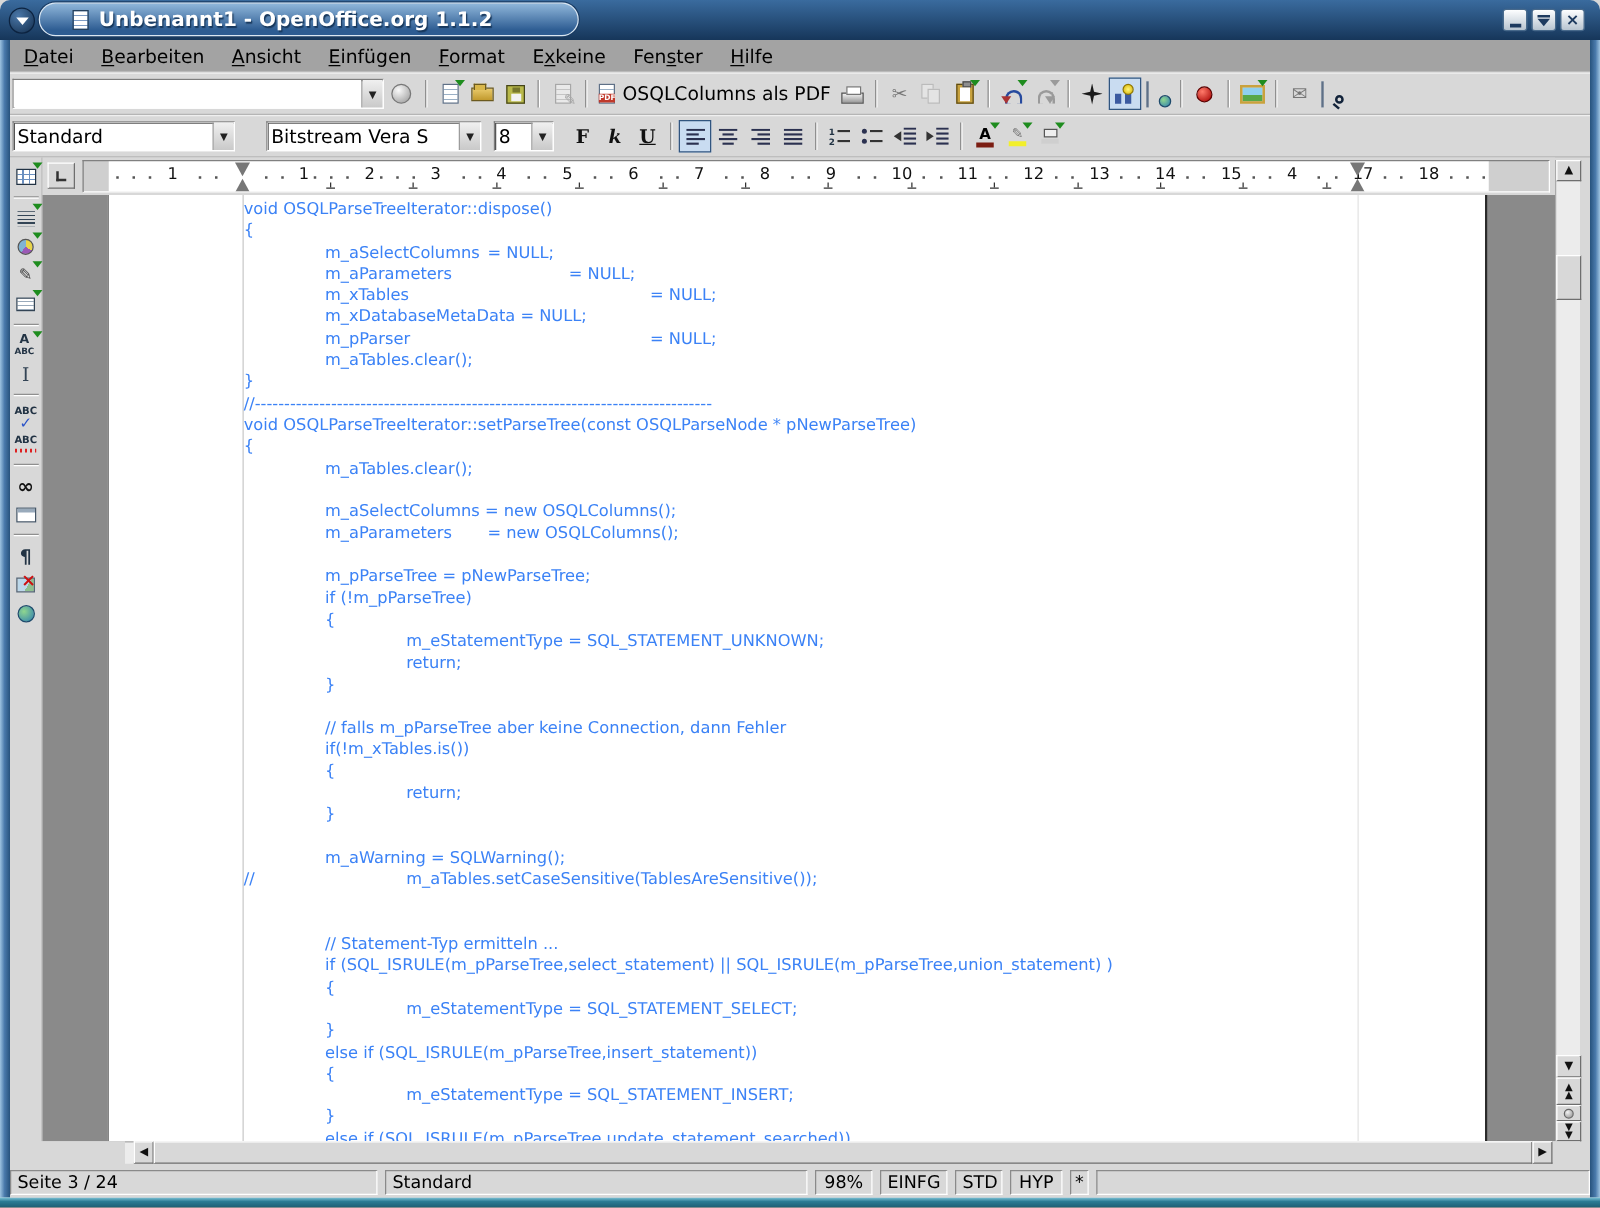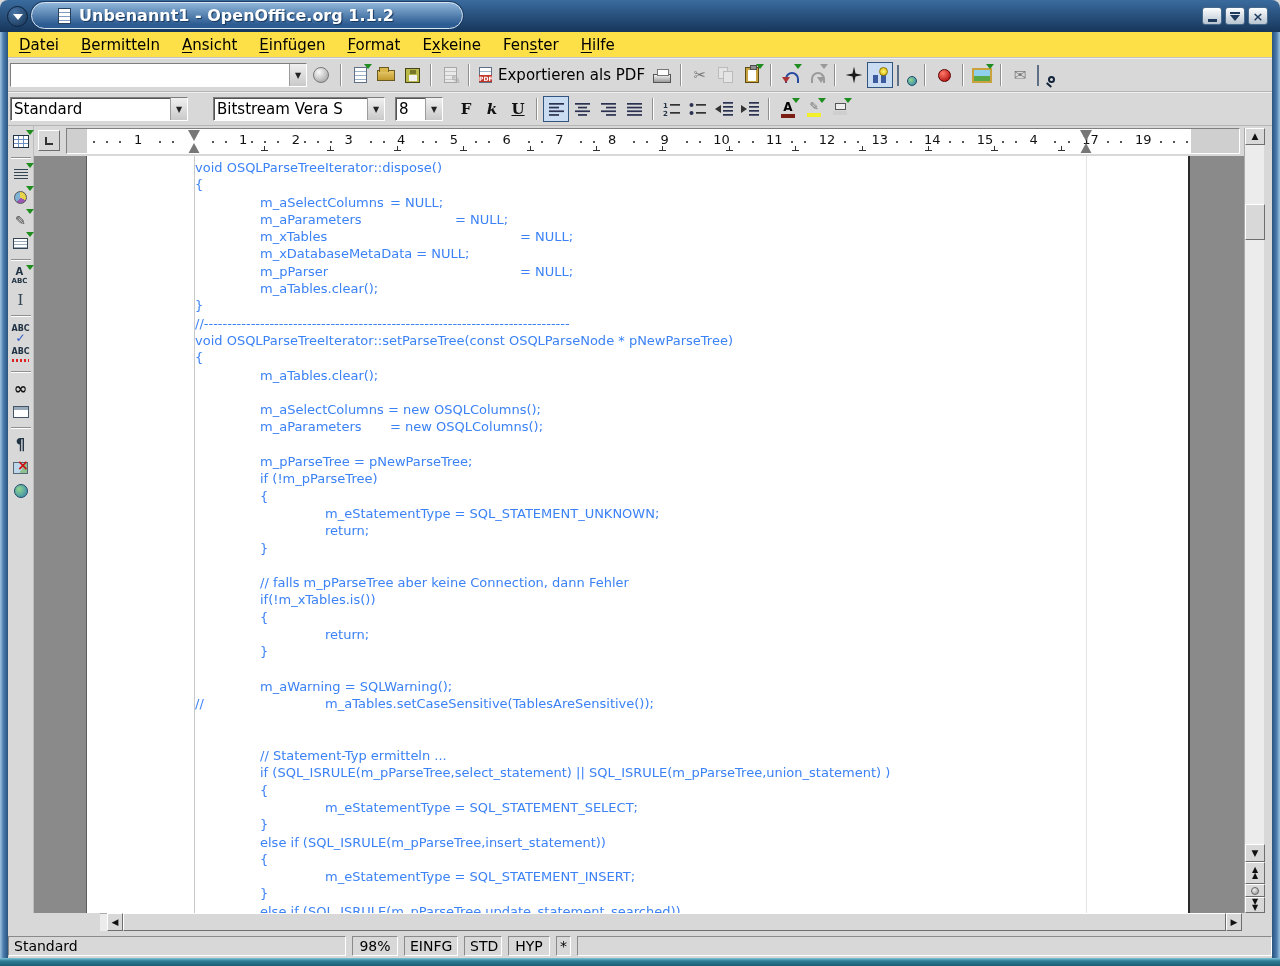--- a/index.html
+++ b/index.html
@@ -31,21 +31,21 @@
   .g-max b{width:0;height:0;border-left:5px solid transparent;border-right:5px solid transparent;border-top:6px solid #1d3a5f;}
   .g-x{color:#1d3a5f;font-weight:bold;font-size:13px;line-height:1;}
 
   .border-l,.border-r{position:absolute;top:32px;width:8px;height:926px;}
   .border-l{left:0;background:linear-gradient(to right,#9dc3e0,#4a7aab 45%,#27537d);}
   .border-r{left:1272px;background:linear-gradient(to left,#9dc3e0,#4a7aab 45%,#27537d);}
   .border-b{position:absolute;left:0;top:958px;width:1280px;height:8px;
     background:linear-gradient(#7fc3d8,var(--status_teal) 40%,#1c5e73);}
 
   
-  .menubar{position:absolute;left:8px;top:32px;width:1264px;height:26px;background:#fde047;
+  .menubar{position:absolute;left:8px;top:32px;width:1264px;height:26px;background:#a3a3a3;
     display:flex;align-items:center;font-size:15px;border-bottom:1px solid #c2c2c2;}
   .menu-item{padding:2px 11px;color:#000;white-space:nowrap;}
   .menu-item .accel{text-decoration:underline;text-underline-offset:2px;}
 
   
   .fbar,.obar{position:absolute;left:8px;width:1264px;height:34px;background:#d8d8d8;
     display:flex;align-items:center;border-top:1px solid #efefef;border-bottom:1px solid #b5b5b5;}
   .fbar{top:58px;} .obar{top:92px;}
   .vsep{width:2px;height:22px;border-left:1px solid #8f8f8f;border-right:1px solid #ffffff;margin:0 5px;}
   .tbtn{width:26px;height:26px;display:flex;align-items:center;justify-content:center;position:relative;
@@ -221,21 +221,21 @@
         </div>
     </div>
   </div>
 
   <div class="border-l"></div>
   <div class="border-r"></div>
   <div class="border-b"></div>
 
   <div class="menubar">
     <div class="menu-item"><span></span><span class="accel">D</span><span>atei</span></div>
-    <div class="menu-item"><span></span><span class="accel">B</span><span>ermitteln</span></div>
+    <div class="menu-item"><span></span><span class="accel">B</span><span>earbeiten</span></div>
     <div class="menu-item"><span></span><span class="accel">A</span><span>nsicht</span></div>
     <div class="menu-item"><span></span><span class="accel">E</span><span>infügen</span></div>
     <div class="menu-item"><span></span><span class="accel">F</span><span>ormat</span></div>
     <div class="menu-item"><span>E</span><span class="accel">x</span><span>keine</span></div>
     <div class="menu-item"><span>Fen</span><span class="accel">s</span><span>ter</span></div>
     <div class="menu-item"><span></span><span class="accel">H</span><span>ilfe</span></div>
   </div>
 
   <div class="fbar">
     <div class="combo" style="width:297px;margin-left:2px;">
@@ -253,21 +253,21 @@
     <div class="tbtn">
         <span class="floppy"></span>
       </div>
     <span class="vsep"></span>
     <div class="tbtn gray editfile">
         <span class="pg"></span>
       </div>
     <span class="vsep"></span>
     <div class="pdfbtn">
       <span class="pg pdfpg"></span>
-      <span class="pdflabel">Exportieren als PDF</span>
+      <span class="pdflabel">OSQLColumns als PDF</span>
     </div>
     <div class="tbtn">
         <span class="printer"></span>
       </div>
     <span class="vsep"></span>
     <div class="tbtn gray">
         <span class="glyph">✂</span>
       </div>
     <div class="tbtn gray">
         <span class="copyic">
@@ -449,21 +449,21 @@
         <span class="rnum" style="left: 540.9px;">8</span>
         <span class="rnum" style="left: 593.6px;">9</span>
         <span class="rnum" style="left: 646.3px;">10</span>
         <span class="rnum" style="left: 699px;">11</span>
         <span class="rnum" style="left: 751.7px;">12</span>
         <span class="rnum" style="left: 804.4px;">13</span>
         <span class="rnum" style="left: 857.1px;">14</span>
         <span class="rnum" style="left: 909.8px;">15</span>
         <span class="rnum" style="left: 962.5px;">4</span>
         <span class="rnum" style="left: 1015.2px;">17</span>
-        <span class="rnum" style="left: 1067.9px;">19</span>
+        <span class="rnum" style="left: 1067.9px;">18</span>
         <span class="rdot" style="left: 26px;"></span>
         <span class="rdot" style="left: 39.17px;"></span>
         <span class="rdot" style="left: 52.34px;"></span>
         <span class="rdot" style="left: 91.85px;"></span>
         <span class="rdot" style="left: 105.02px;"></span>
         <span class="rdot" style="left: 144.53px;"></span>
         <span class="rdot" style="left: 157.7px;"></span>
         <span class="rdot" style="left: 184.04px;"></span>
         <span class="rdot" style="left: 197.21px;"></span>
         <span class="rdot" style="left: 210.38px;"></span>
@@ -652,20 +652,21 @@
     <div class="hbtn" style="left:99px;">
         <span>◀</span>
       </div>
     <div class="hthumb" style="left:115px;width:1103px;"></div>
     <div class="hbtn" style="left:1218px;">
         <span>▶</span>
       </div>
   </div>
 
   <div class="statusbar">
+    <div class="scell c-page">Seite 3 / 24</div>
     <div class="scell c-style">Standard</div>
     <div class="scell c-zoom">98%</div>
     <div class="scell c-ins">EINFG</div>
     <div class="scell c-sel">STD</div>
     <div class="scell c-hyp">HYP</div>
     <div class="scell c-mod">*</div>
     <div class="scell c-rest"></div>
   </div>
 
 </div>

